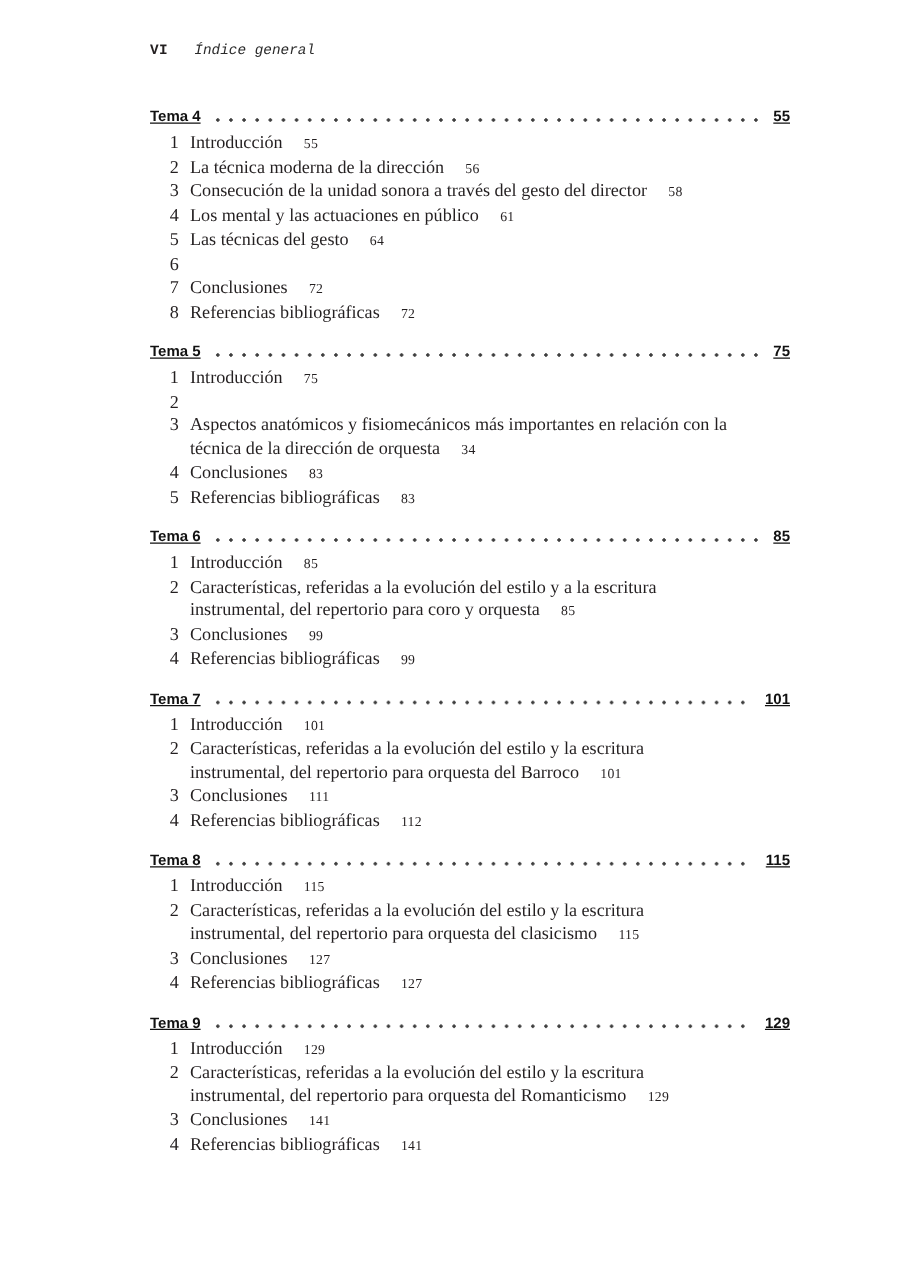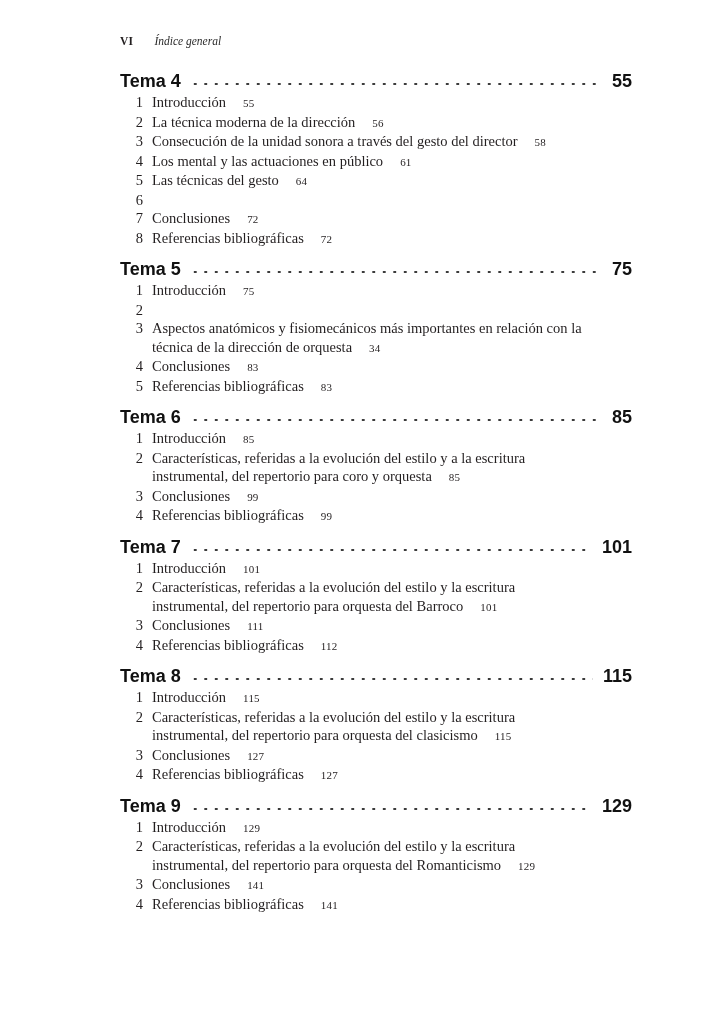--- a/index.html
+++ b/index.html
@@ -13,46 +13,47 @@
   .page {
     width: 723px;
     height: 1024px;
     padding: 34px 91px 0 120px;
     background: #ffffff;
   }
   
   .running-header {
     display: flex;
     align-items: flex-start;
-    font-family: Liberation Serif, serif;
+    font-family: Liberation Mono, monospace;
     font-size: 11.5px;
     line-height: 14px;
-    margin-bottom: 24px;
+    margin-bottom: 36px;
   }
   .folio {
     font-weight: 700;
     margin-right: 21px;
     letter-spacing: 0.3px;
   }
   .running-title {
     font-style: italic;
     font-weight: 400;
     color: #2a2a2a;
   }
   
   .section + .section { margin-top: 12px; }
   .section-heading {
     display: flex;
     align-items: baseline;
     font-family: "Liberation Sans", "DejaVu Sans", sans-serif;
-    font-size: 18px;
+    font-size: 12px;
     font-weight: 700;
     line-height: 19px;
     margin-bottom: 2px;
     color: #111111;
+    text-decoration: underline;
   }
   .leader {
     flex: 1;
     align-self: stretch;
     margin: 0 10px 0 9px;
     background-image: radial-gradient(circle, #3c3c3c 1.15px, rgba(0,0,0,0) 1.4px);
     background-size: 10.5px 6px;
     background-repeat: repeat-x;
     background-position: left bottom 4px;
   }

